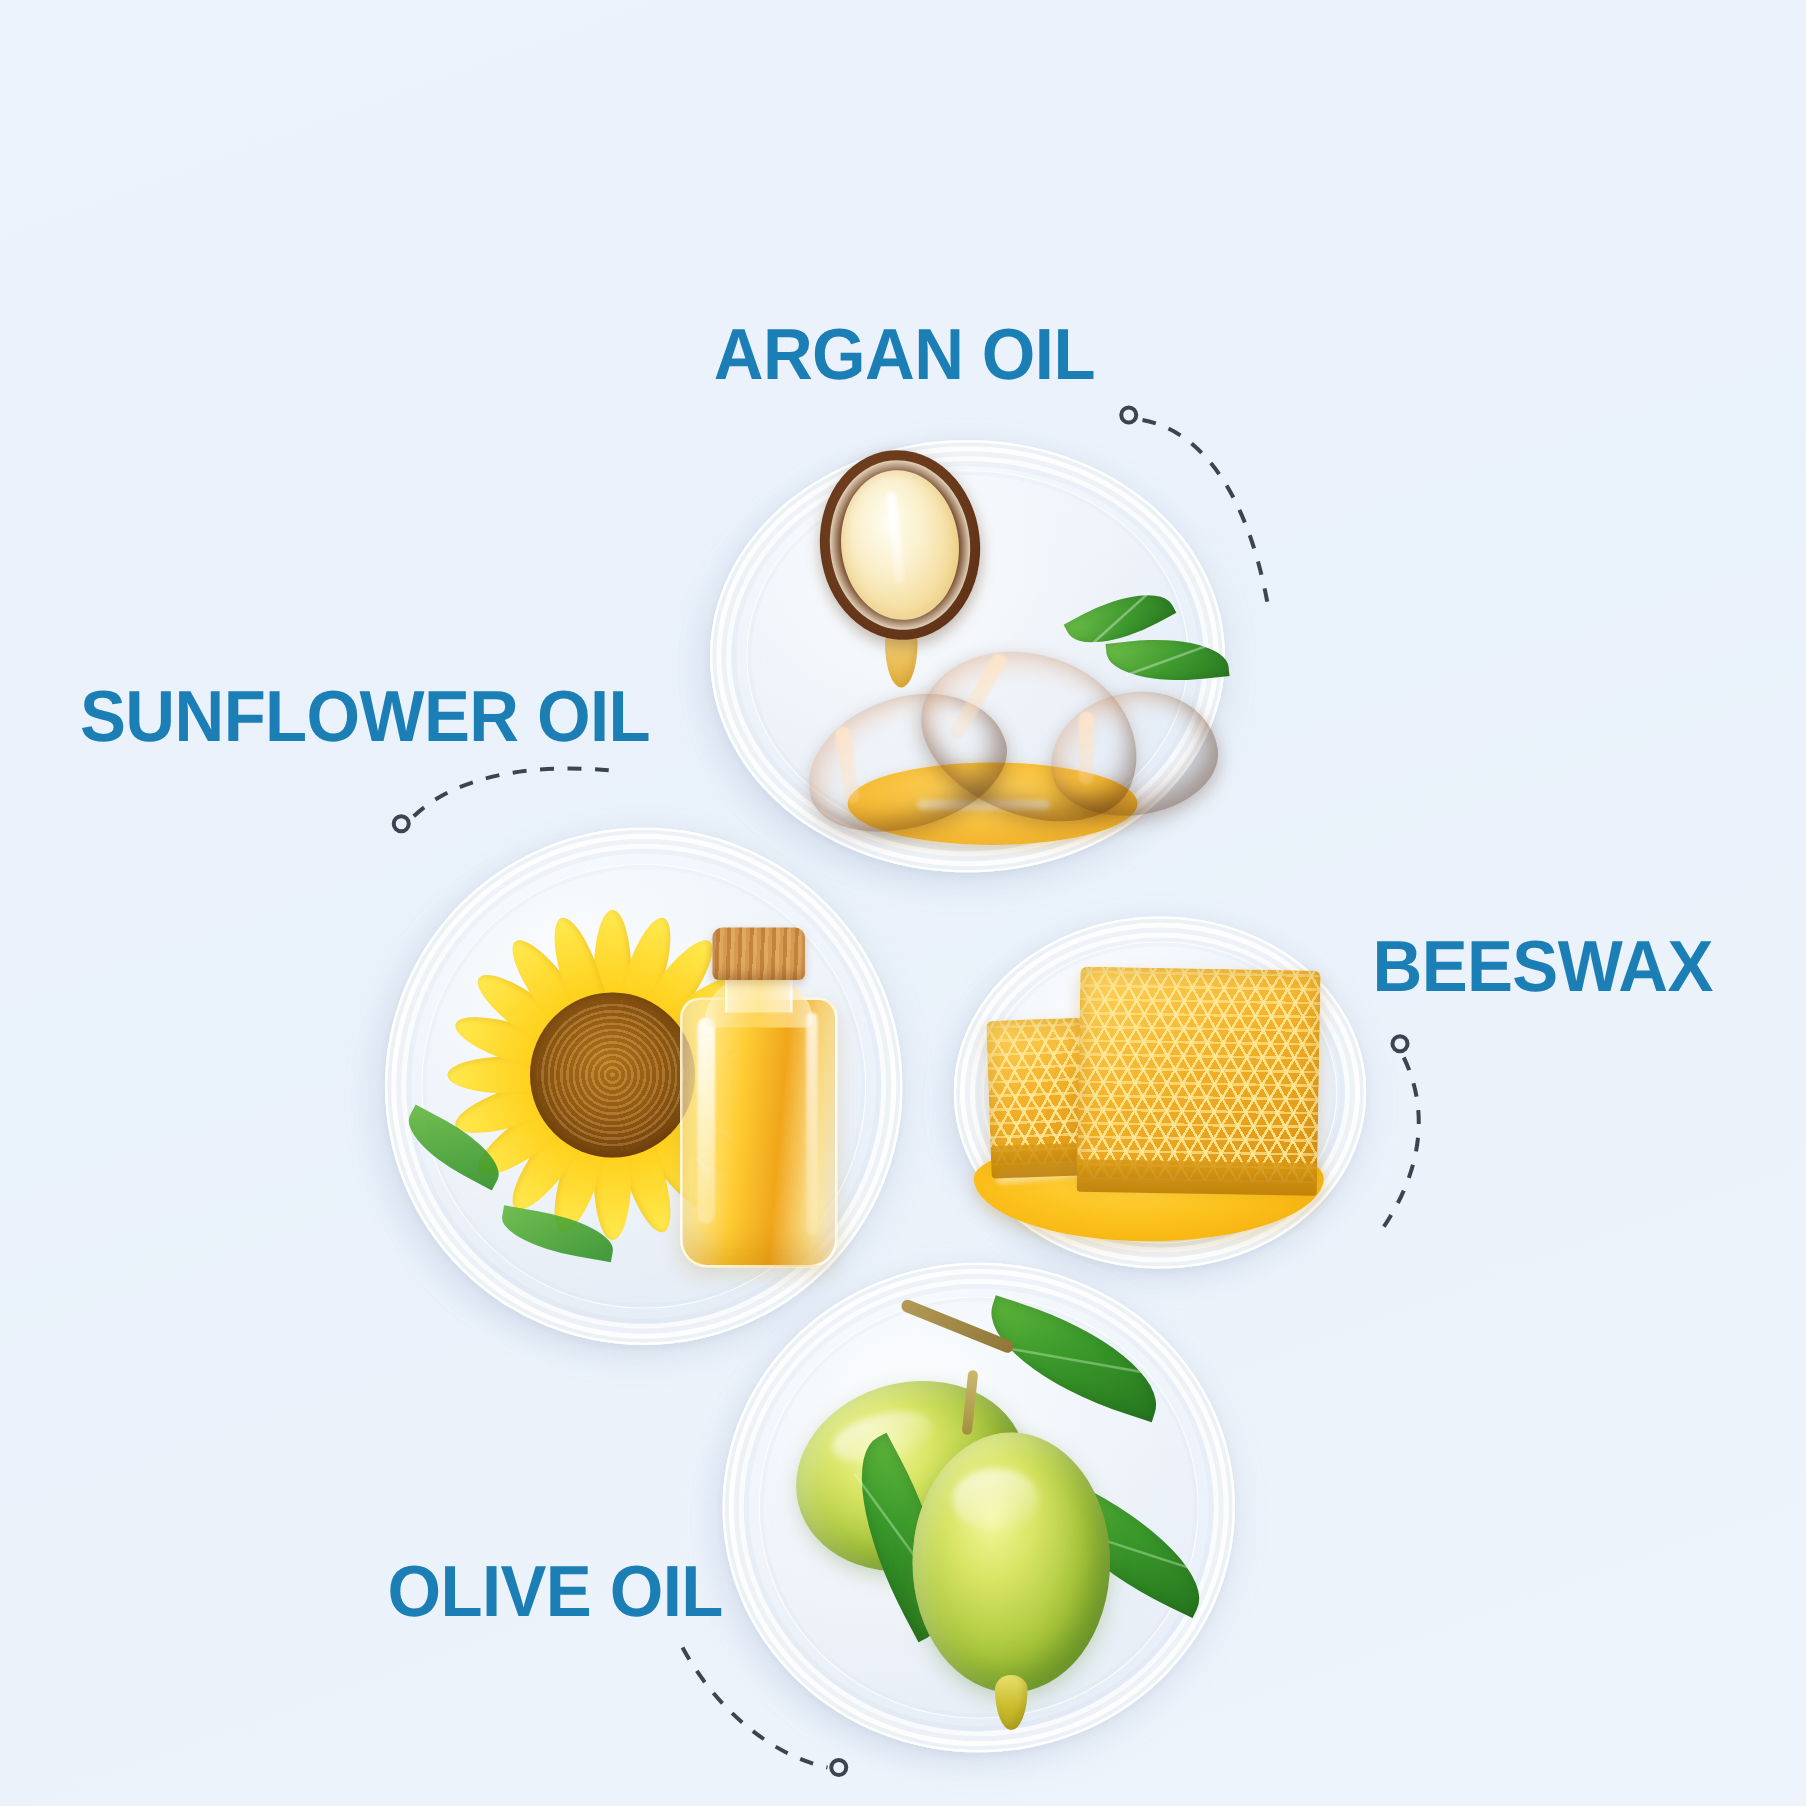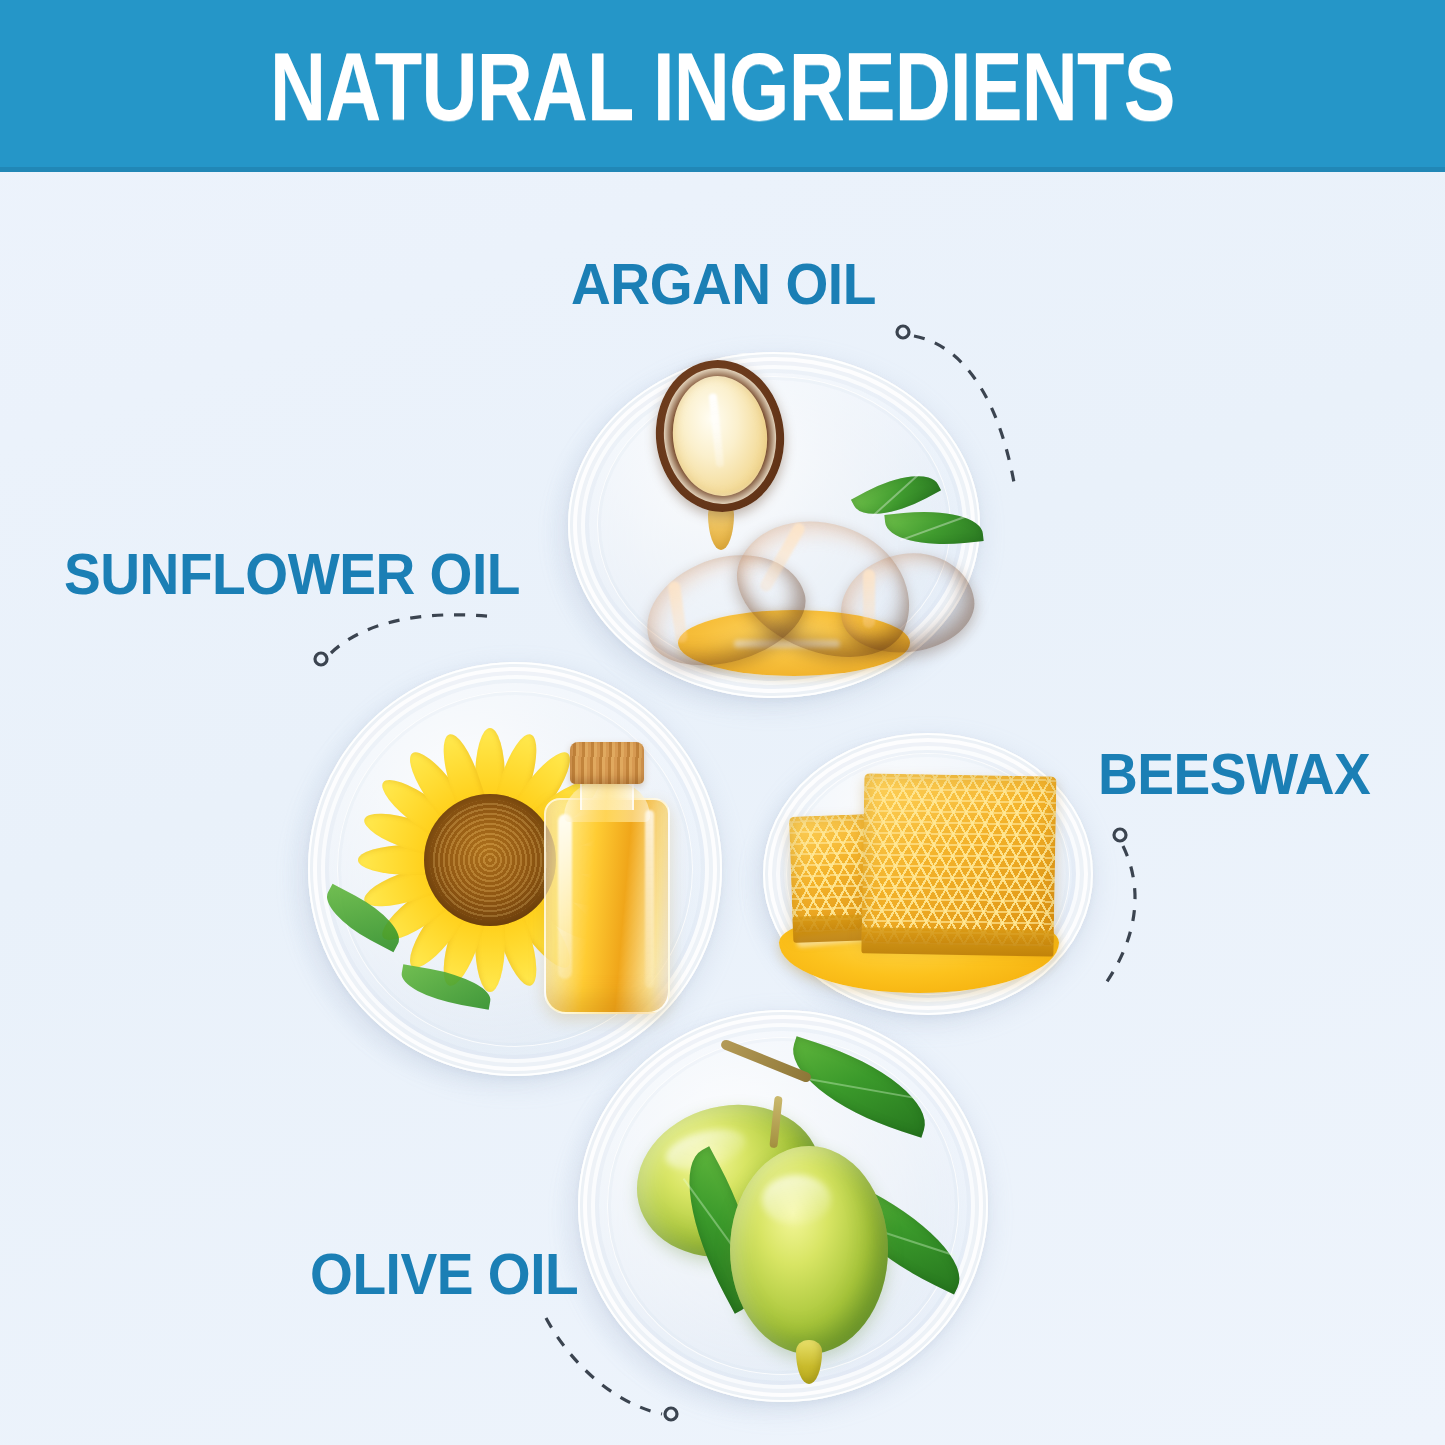--- a/index.html
+++ b/index.html
@@ -363,24 +363,20 @@
   #conn-argan     { left:880px; top:318px;  width:180px; height:190px; }
   #conn-sunflower { left:300px; top:605px;  width:220px; height:90px; }
   #conn-beeswax   { left:1050px;top:815px;  width:130px; height:180px; }
   #conn-olive     { left:520px; top:1300px; width:220px; height:140px; }
 </style>
 </head>
 <body>
 
 <div id="canvas">
 
-  <div class="header-band">
-    <div class="header-title">NATURAL INGREDIENTS</div>
-    <div class="edge"></div>
-  </div>
 
   <div class="dish-shadow" id="dish-argan-sh"></div>
   <div class="dish-shadow" id="dish-sunflower-sh"></div>
   <div class="dish-shadow" id="dish-beeswax-sh"></div>
   <div class="dish-shadow" id="dish-olive-sh"></div>
 
   <div class="dish" id="dish-sunflower"></div>
   <div class="art" id="art-sunflower">
     <div class="sf-flower">
       <div class="sf-petal" style="transform:rotate(0deg)"></div>

